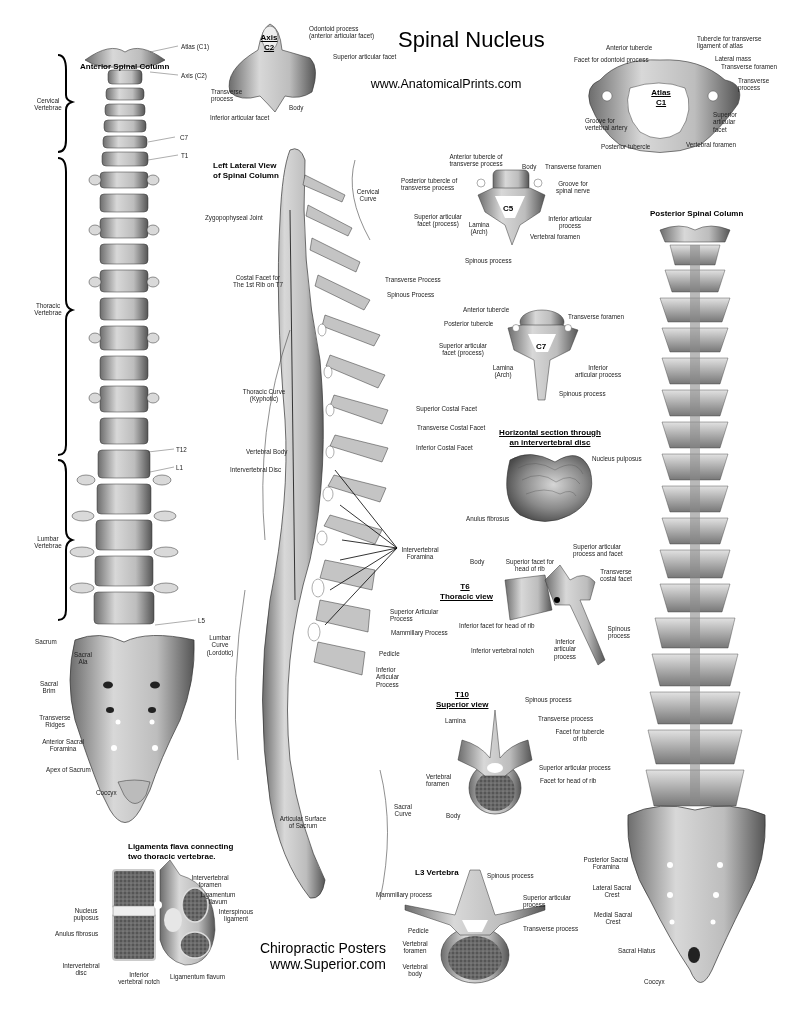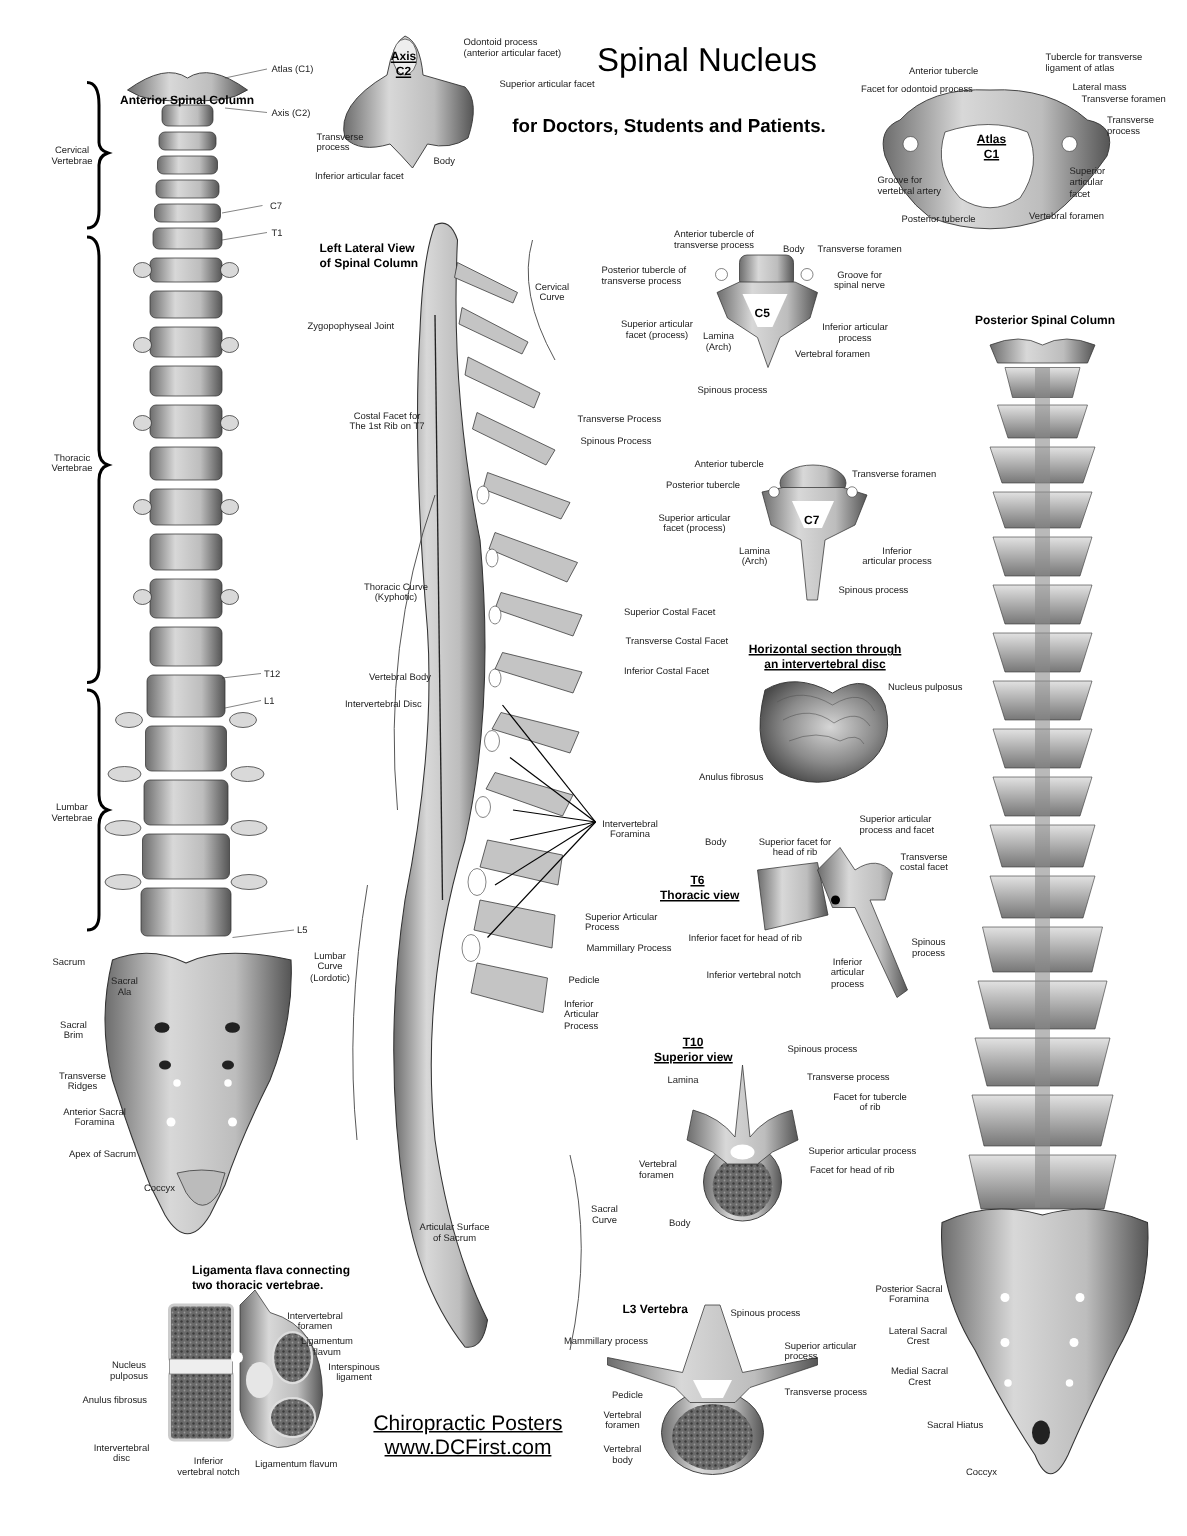--- a/index.html
+++ b/index.html
@@ -4,21 +4,21 @@
 <style>
   html,body{margin:0;padding:0;background:#fff;}
   body{width:791px;height:1024px;position:relative;overflow:hidden;font-family:"Liberation Sans",sans-serif;color:#111;}
   .lbl{position:absolute;font-size:6.3px;line-height:7.4px;color:#222;white-space:nowrap;}
   .c{text-align:center;}
   .h{position:absolute;font-weight:bold;font-size:8px;line-height:9.5px;color:#000;white-space:nowrap;}
   .hc{text-align:center;text-decoration:underline;}
   .title{position:absolute;left:398px;top:27px;font-size:22px;color:#000;}
   .copy{position:absolute;left:318px;top:77px;width:256px;text-align:center;font-size:12.5px;line-height:14px;color:#000;}
   .copy b{display:block;font-size:12.5px;}
-  .footer{position:absolute;left:238px;top:940px;width:148px;text-align:center;font-size:14px;line-height:16px;color:#000;text-decoration:underline;}
+  .footer{position:absolute;left:238px;top:940px;width:148px;text-align:right;font-size:14px;line-height:16px;color:#000;}
   svg.art{position:absolute;left:0;top:0;width:791px;height:1024px;}
 </style>
 </head>
 <body>
 
 <style>.lbl,.h{white-space:pre;}</style>
 
 <svg class="art" viewBox="0 0 791 1024">
   <defs>
     <linearGradient id="bone" x1="0" x2="1">
@@ -267,25 +267,25 @@
     <line x1="175" y1="137" x2="148" y2="142"></line>
     <line x1="178" y1="155" x2="148" y2="160"></line>
     <line x1="174" y1="449" x2="148" y2="452"></line>
     <line x1="174" y1="467" x2="150" y2="472"></line>
     <line x1="196" y1="620" x2="155" y2="625"></line>
   </g>
 </svg>
 
 <div class="title">Spinal Nucleus</div>
 <div class="copy">
-  <b>for Doctors, Students and Patients.</b>
+  <div>www.AnatomicalPrints.com</div>
 </div>
 <div class="footer">
   <div>Chiropractic Posters</div>
-  <div>www.DCFirst.com</div>
+  <div>www.Superior.com</div>
 </div>
 
 <div class="h" style="left:80px;top:26px;margin-top:36px;">Anterior Spinal Column</div>
 <div class="lbl" style="left:181px;top:43px;">Atlas (C1)</div>
 <div class="lbl" style="left:181px;top:72px;">Axis (C2)</div>
 <div class="lbl" style="left:180px;top:134px;">C7</div>
 <div class="lbl" style="left:181px;top:152px;">T1</div>
 <div class="lbl c" style="left:28px;top:97px;width:40px;">Cervical
 Vertebrae</div>
 <div class="lbl c" style="left:26px;top:302px;width:44px;">Thoracic

